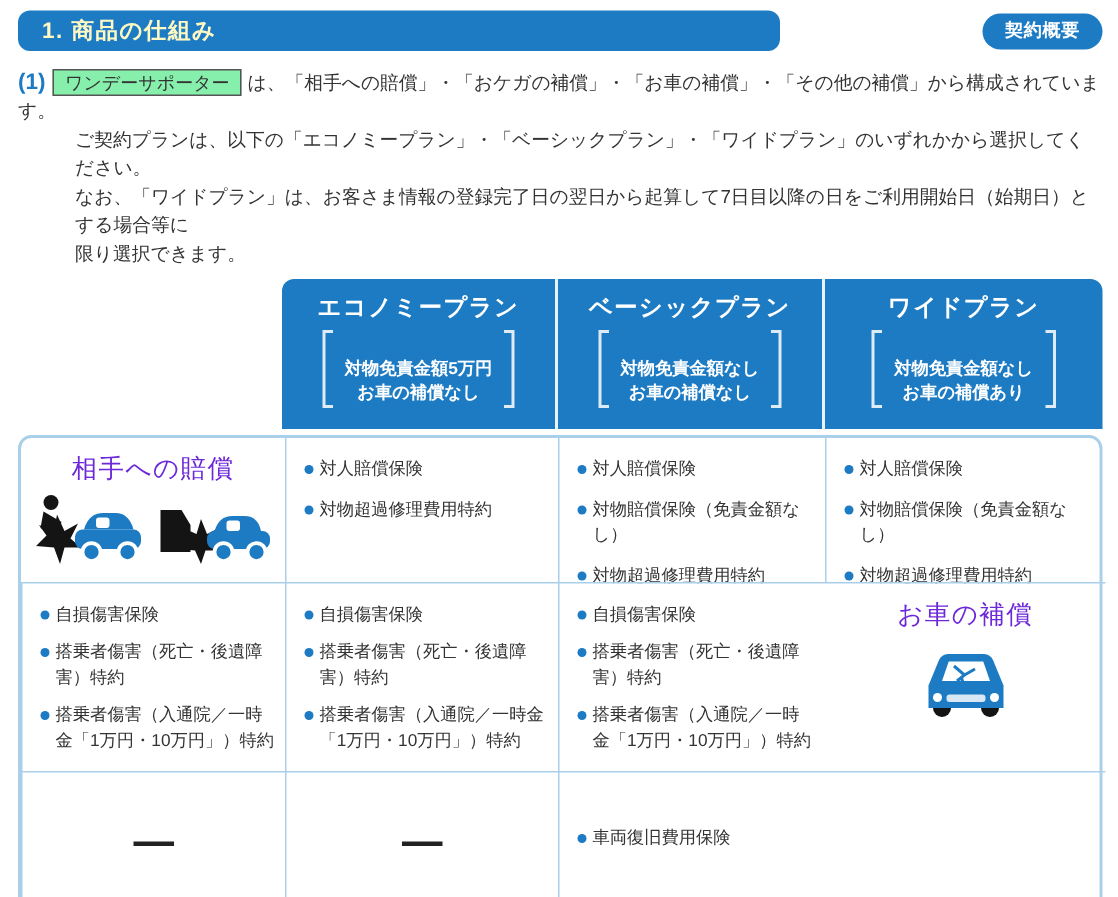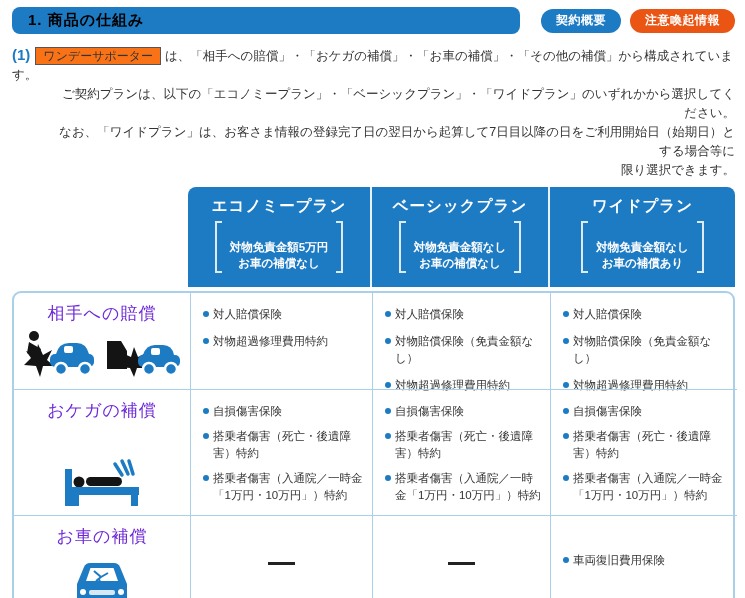--- a/index.html
+++ b/index.html
@@ -10,37 +10,37 @@
     color:#333; overflow:hidden;
   }
   .page { width:745px; height:598px; padding:6px 10px 0 12px; position:relative; }
 
   
   .topbar { display:flex; align-items:center; height:27px; margin-top:1px; }
   .title-bar {
     width:508px; height:27px; background:#1d7bc4; border-radius:8px;
     display:flex; align-items:center; padding-left:16px;
   }
-  .title-bar span { color:#000000; font-weight:bold; font-size:15px; letter-spacing:1px; }
+  .title-bar span { color:#fef9c3; font-weight:bold; font-size:15px; letter-spacing:1px; }
   .badges { margin-left:auto; display:flex; gap:9px; }
   .badge {
     height:24px; border-radius:13px; color:#ffffff; font-weight:bold; font-size:12px;
     display:flex; align-items:center; justify-content:center; padding:0 15px;
     letter-spacing:0.5px; cursor:pointer;
   }
   .badge-blue { background:#1d7bc4; }
   .badge-orange { background:#ea5514; }
 
   
   .intro { margin-top:11px; font-size:12.5px; line-height:19px; color:#333; }
-  .intro-line.cont { padding-left:38px;text-align:right; }
+  .intro-line.cont { padding-left:38px; }
   .num { color:#1d7bc4; font-weight:bold; font-size:15px; margin-right:5px; }
   .boxed {
     display:inline-block; border:1px solid #555; padding:0 7px; margin-right:4px;
-    font-size:12px; line-height:16px; background:#f97316;
+    font-size:12px; line-height:16px; background:#86efac;
   }
 
   
   .plan-header {
     margin-left:176px; margin-top:7px; width:547px;
     display:grid; grid-template-columns:182px 178px 187px;
     background:#1d7bc4; border-radius:8px 8px 0 0; height:100px;
   }
   .plan-cell { padding-top:9px; display:flex; flex-direction:column; align-items:center; }
   .plan-cell + .plan-cell { border-left:2px solid #e8f2fa; }
@@ -82,21 +82,20 @@
 <body>
 
 <div class="page">
 
   <div class="topbar">
     <div class="title-bar">
       <span>1. 商品の仕組み</span>
     </div>
     <div class="badges">
       <span class="badge badge-blue">契約概要</span>
-      <span class="badge badge-orange">注意喚起情報</span>
     </div>
   </div>
 
   <div class="intro">
     <div class="intro-line">
       <span class="num">(1)</span><span class="boxed">ワンデーサポーター</span><span>は、「相手への賠償」・「おケガの補償」・「お車の補償」・「その他の補償」から構成されています。</span>
     </div>
     <div class="intro-line cont">ご契約プランは、以下の「エコノミープラン」・「ベーシックプラン」・「ワイドプラン」のいずれかから選択してください。</div>
     <div class="intro-line cont">なお、「ワイドプラン」は、お客さま情報の登録完了日の翌日から起算して7日目以降の日をご利用開始日（始期日）とする場合等に</div>
     <div class="intro-line cont">限り選択できます。</div>
@@ -196,34 +195,20 @@
       <div class="item">
           <span class="dot"></span>
           <span>対物賠償保険（免責金額なし）</span>
         </div>
       <div class="item">
           <span class="dot"></span>
           <span>対物超過修理費用特約</span>
         </div>
     </div>
 
-    <div class="cell r1 c0 lbl">
-      <span class="lbl-text">おケガの補償</span>
-      <div class="icon-wrap" style="margin-top:34px;">
-        <svg width="86" height="52" viewBox="0 0 86 52">
-          <path d="M56 8 l7 11 M63 5 l6 13 M70 5 l4 13" stroke="#1d7bc4" stroke-width="3.5" fill="none" stroke-linecap="round"></path>
-          <circle cx="20" cy="26" r="5.5" fill="#141414"></circle>
-          <rect x="27" y="21" width="36" height="9" rx="4.5" fill="#141414"></rect>
-          <rect x="6" y="13" width="7" height="37" fill="#1d7bc4"></rect>
-          <rect x="6" y="31" width="74" height="8" fill="#1d7bc4"></rect>
-          <rect x="72" y="37" width="7" height="13" fill="#1d7bc4"></rect>
-          <rect x="13" y="37" width="7" height="13" fill="#1d7bc4"></rect>
-        </svg>
-      </div>
-    </div>
     <div class="cell r1 c1 cov">
       <div class="item">
           <span class="dot"></span>
           <span>自損傷害保険</span>
         </div>
       <div class="item">
           <span class="dot"></span>
           <span>搭乗者傷害（死亡・後遺障害）特約</span>
         </div>
       <div class="item">

